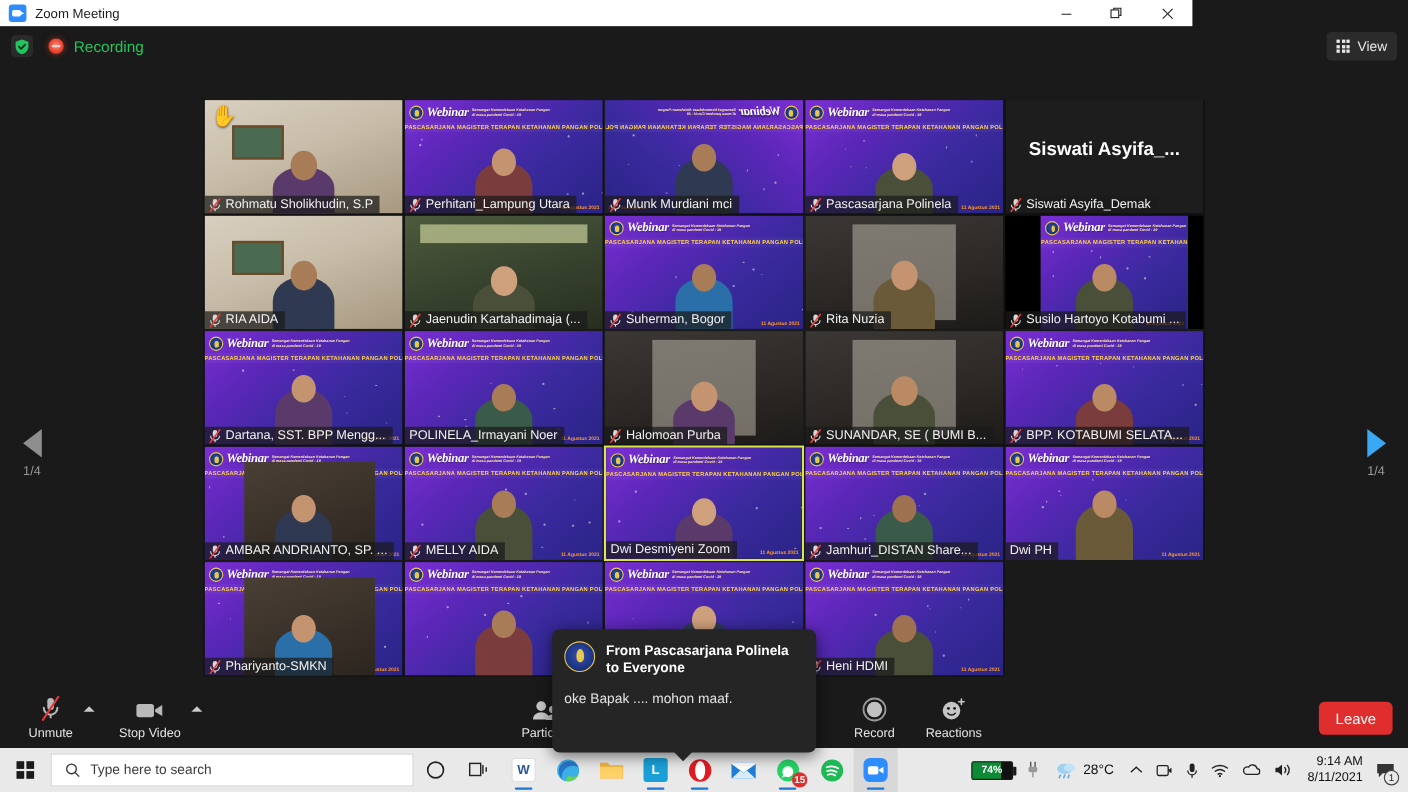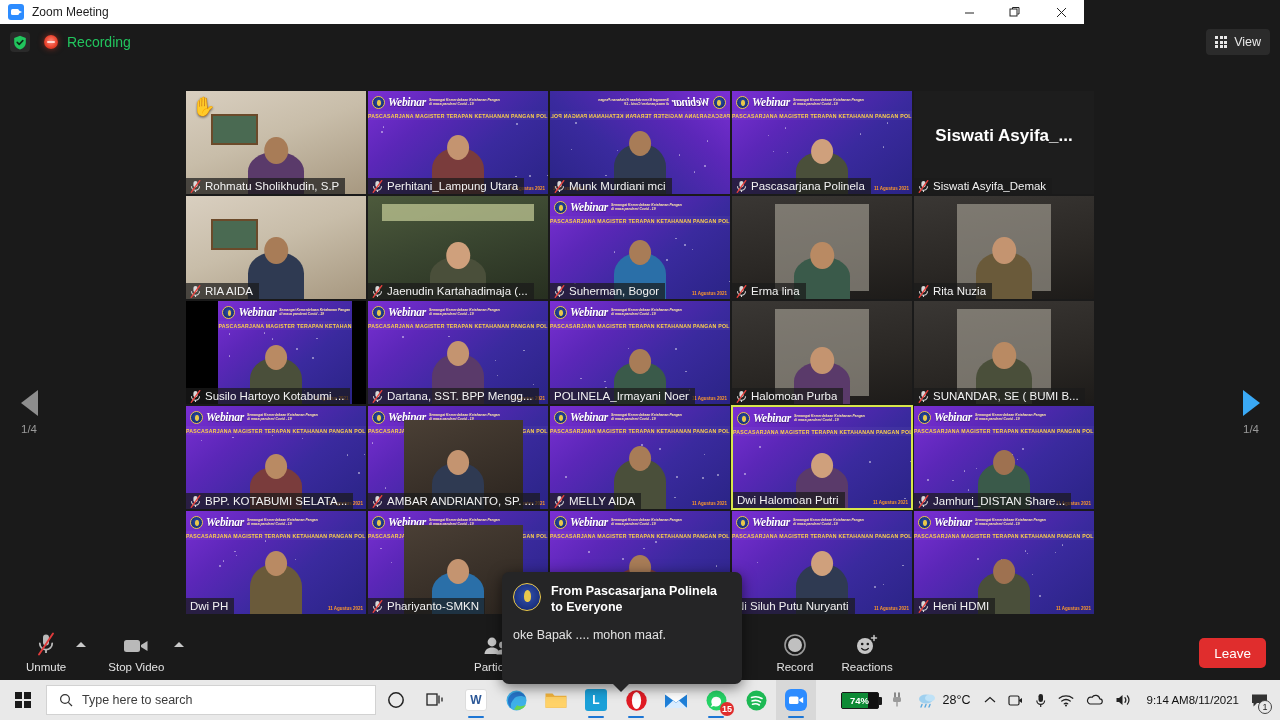--- a/index.html
+++ b/index.html
@@ -234,21 +234,21 @@
        color:#fff; font-size:12px; font-weight:bold; }
   #tray{ margin-left:auto; display:flex; align-items:center; height:40px; padding-right:4px; }
   .tray-i{ padding:0 6px; height:40px; display:flex; align-items:center; cursor:pointer; color:#1a1a1a; font-size:12px; }
   #battery{
     height:17px; border:1.6px solid #1a1a1a; border-radius:2px; width:38px; position:relative;
     background:#111; display:flex; align-items:center;
   }
   #battery::after{ content:""; position:absolute; right:-4px; top:4px; width:3px; height:8px; background:#1a1a1a; border-radius:0 1px 1px 0; }
   #battery-fill{ height:100%; background:#0d8a35; display:flex; align-items:center; justify-content:center; }
   #battery-pct{ position:absolute; left:0; right:0; text-align:center; font-size:9.5px; font-weight:bold; color:#fff; }
-  #clock{ display:flex; flex-direction:row; align-items:flex-end; justify-content:center; height:40px; padding:12px 8px; cursor:pointer; }
+  #clock{ display:flex; flex-direction:column; align-items:flex-end; justify-content:center; height:40px; padding:12px 8px; cursor:pointer; }
   #clock div{ font-size:11.5px; color:#111; line-height:15px; }
   #notif{ padding:0 8px 0 4px; height:40px; display:flex; align-items:center; cursor:pointer; position:relative; }
   #notif-badge{
     position:absolute; right:4px; bottom:6px; width:14px; height:14px; border-radius:50%;
     border:1.3px solid #444; background:#e9e9e9; color:#222; font-size:9px;
     display:flex; align-items:center; justify-content:center;
   }
   #weather{ display:flex; align-items:center; gap:6px; padding:0 8px; height:40px; cursor:pointer; }
 </style>
 </head>
@@ -533,37 +533,20 @@
                <line x1="5.5" y1="10" x2="5.5" y2="12" stroke="#d8d8d8" stroke-width="1.1"></line>
                <line x1="1.2" y1="12.3" x2="9.8" y2=".7" stroke="#e8413c" stroke-width="1.4" stroke-linecap="round"></line>
              </svg>
            </span>
           <span class="nm">Suherman, Bogor</span>
                 </div>
       </div>
       <div class="tile">
         <div class="vid" style="background:linear-gradient(170deg,#3a3734 0%,#2a2724 60%,#1d1b19 100%)"></div>
         <div style="position:absolute;left:24%;top:8%;width:52%;height:84%;background:#b8b2a6;opacity:.55"></div>
-      <div class="person" style="width:56px;height:42px;background:#3a5a4a;"></div>
-      <div class="head" style="width:23.52px;height:26.88px;left:50%;transform:translateX(-50%);bottom:30px;background:#b98a63;"></div>
-        <div class="namebar">
-                  <span class="muteicon">
-             <svg width="11" height="13" viewBox="0 0 11 13">
-               <rect x="3.4" y="1" width="4.2" height="6.4" rx="2.1" fill="#d8d8d8"></rect>
-               <path d="M1.5 6.2a4 4 0 0 0 8 0" fill="none" stroke="#d8d8d8" stroke-width="1.1"></path>
-               <line x1="5.5" y1="10" x2="5.5" y2="12" stroke="#d8d8d8" stroke-width="1.1"></line>
-               <line x1="1.2" y1="12.3" x2="9.8" y2=".7" stroke="#e8413c" stroke-width="1.4" stroke-linecap="round"></line>
-             </svg>
-           </span>
-          <span class="nm">Erma lina</span>
-                </div>
-      </div>
-      <div class="tile">
-        <div class="vid" style="background:linear-gradient(170deg,#3a3734 0%,#2a2724 60%,#1d1b19 100%)"></div>
-        <div style="position:absolute;left:24%;top:8%;width:52%;height:84%;background:#b8b2a6;opacity:.55"></div>
       <div class="person" style="width:56px;height:47px;background:#6a5a3a;"></div>
       <div class="head" style="width:23.52px;height:26.88px;left:50%;transform:translateX(-50%);bottom:35px;background:#c49470;"></div>
         <div class="namebar">
                   <span class="muteicon">
              <svg width="11" height="13" viewBox="0 0 11 13">
                <rect x="3.4" y="1" width="4.2" height="6.4" rx="2.1" fill="#d8d8d8"></rect>
                <path d="M1.5 6.2a4 4 0 0 0 8 0" fill="none" stroke="#d8d8d8" stroke-width="1.1"></path>
                <line x1="5.5" y1="10" x2="5.5" y2="12" stroke="#d8d8d8" stroke-width="1.1"></line>
                <line x1="1.2" y1="12.3" x2="9.8" y2=".7" stroke="#e8413c" stroke-width="1.4" stroke-linecap="round"></line>
              </svg>
@@ -846,21 +829,21 @@
           <span class="websub">Semangat Kemerdekaan Ketahanan Pangan di masa pandemi Covid - 19</span>
         </div>
         <div class="webband">
             <span>PASCASARJANA MAGISTER TERAPAN KETAHANAN PANGAN POLINELA</span>
           </div>
         <div class="datestamp">11 Agustus 2021</div>
       </div>
       <div class="person" style="width:52px;height:42px;background:#5a3a6a;"></div>
       <div class="head" style="width:21.84px;height:24.96px;left:50%;transform:translateX(-50%);bottom:30px;background:#cfa07c;"></div>
         <div class="namebar">
-                  <span class="nm">Dwi Halomoan Putri</span>
+                  <span class="nm">Dwi Desmiyeni Zoom</span>
                 </div>
       </div>
       <div class="tile">
 
       <div class="bgwebinar" style="left:0;right:0;top:0;bottom:0;">
         <div class="stars">
             <i style="left:60.1%;top:41.1%"></i>
             <i style="left:27.7%;top:62.5%"></i>
             <i style="left:21.2%;top:71.6%"></i>
             <i style="left:34.2%;top:59.9%"></i>

